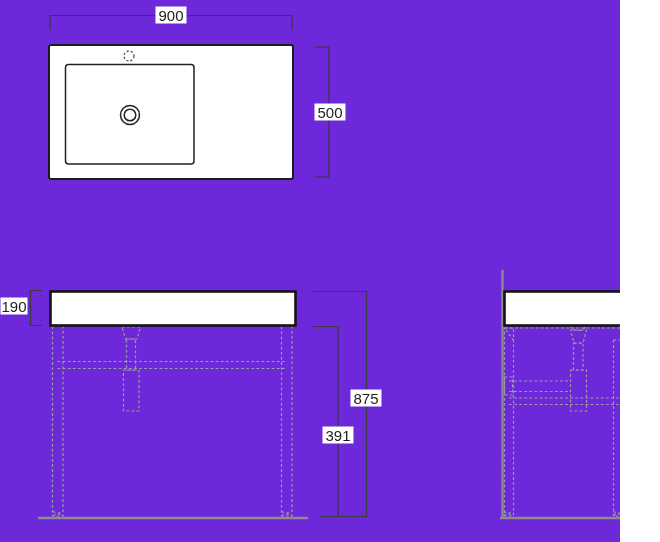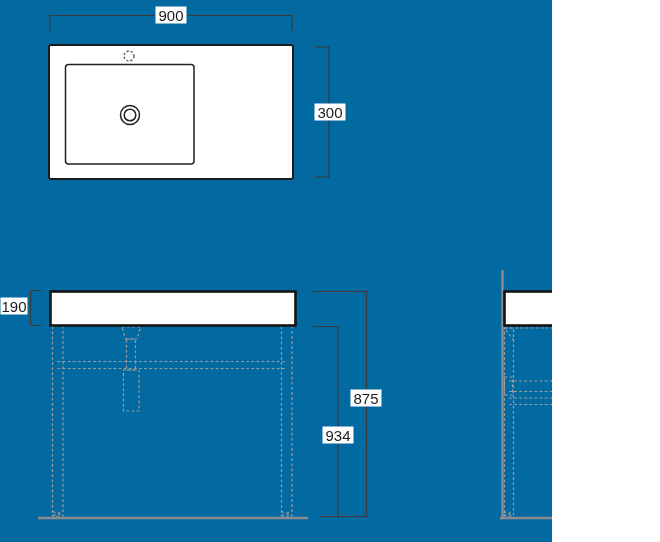--- a/index.html
+++ b/index.html
@@ -1,17 +1,17 @@
 <!DOCTYPE html>
 <html><head>
 <meta charset="utf-8">
 <style>
   html,body{margin:0;padding:0;background:#ffffff;}
   .stage{
-    position:relative;width:552px;height:542px;background:#0369a1;overflow:hidden;
+    position:relative;width:620px;height:542px;background:#6d28d9;overflow:hidden;
     font-family:"Liberation Sans", sans-serif;
   }
   svg{position:absolute;left:0;top:0;}
   
   .solid-heavy{stroke:#141414;stroke-width:2.6;fill:#ffffff;}
   .solid-med{stroke:#1c1c1c;stroke-width:2;fill:#ffffff;}
   .solid-thin{stroke:#222222;stroke-width:1.5;fill:none;}
   .dash{stroke:#9d9d9d;stroke-width:1.2;fill:none;stroke-dasharray:2.8 2.3;}
   .dash-dark{stroke:#4f4f4f;stroke-width:1.3;fill:none;stroke-dasharray:2.2 1.9;}
   .dim{stroke:#3a3a3a;stroke-width:1.2;fill:none;}
@@ -92,21 +92,21 @@
       <path class="dim" d="M50,30.5 L50,15.5 L292,15.5 L292,30.5"></path>
       <path class="dim" d="M314.5,47 L329,47 L329,177 L314.5,177"></path>
       <path class="dim" d="M42,290.5 L30.5,290.5 L30.5,325.5 L42,325.5"></path>
       <path class="dim" d="M313,291.5 L366.5,291.5 L366.5,516.5 L319,516.5"></path>
       <path class="dim" d="M313,326.5 L338,326.5 L338,516.5"></path>
     </g>
   </svg>
 
   <div class="dim-label" style="left:171px;top:15px;">900</div>
 
-  <div class="dim-label" style="left:330px;top:112px;">300</div>
+  <div class="dim-label" style="left:330px;top:112px;">500</div>
 
   <div class="dim-label" style="left:14px;top:306px;padding:1px 1px;">190</div>
 
   <div class="dim-label" style="left:366px;top:398px;text-align:right;">875</div>
 
-  <div class="dim-label" style="left:338px;top:435px;">934</div>
+  <div class="dim-label" style="left:338px;top:435px;">391</div>
 
 </div>
 
 </body></html>

